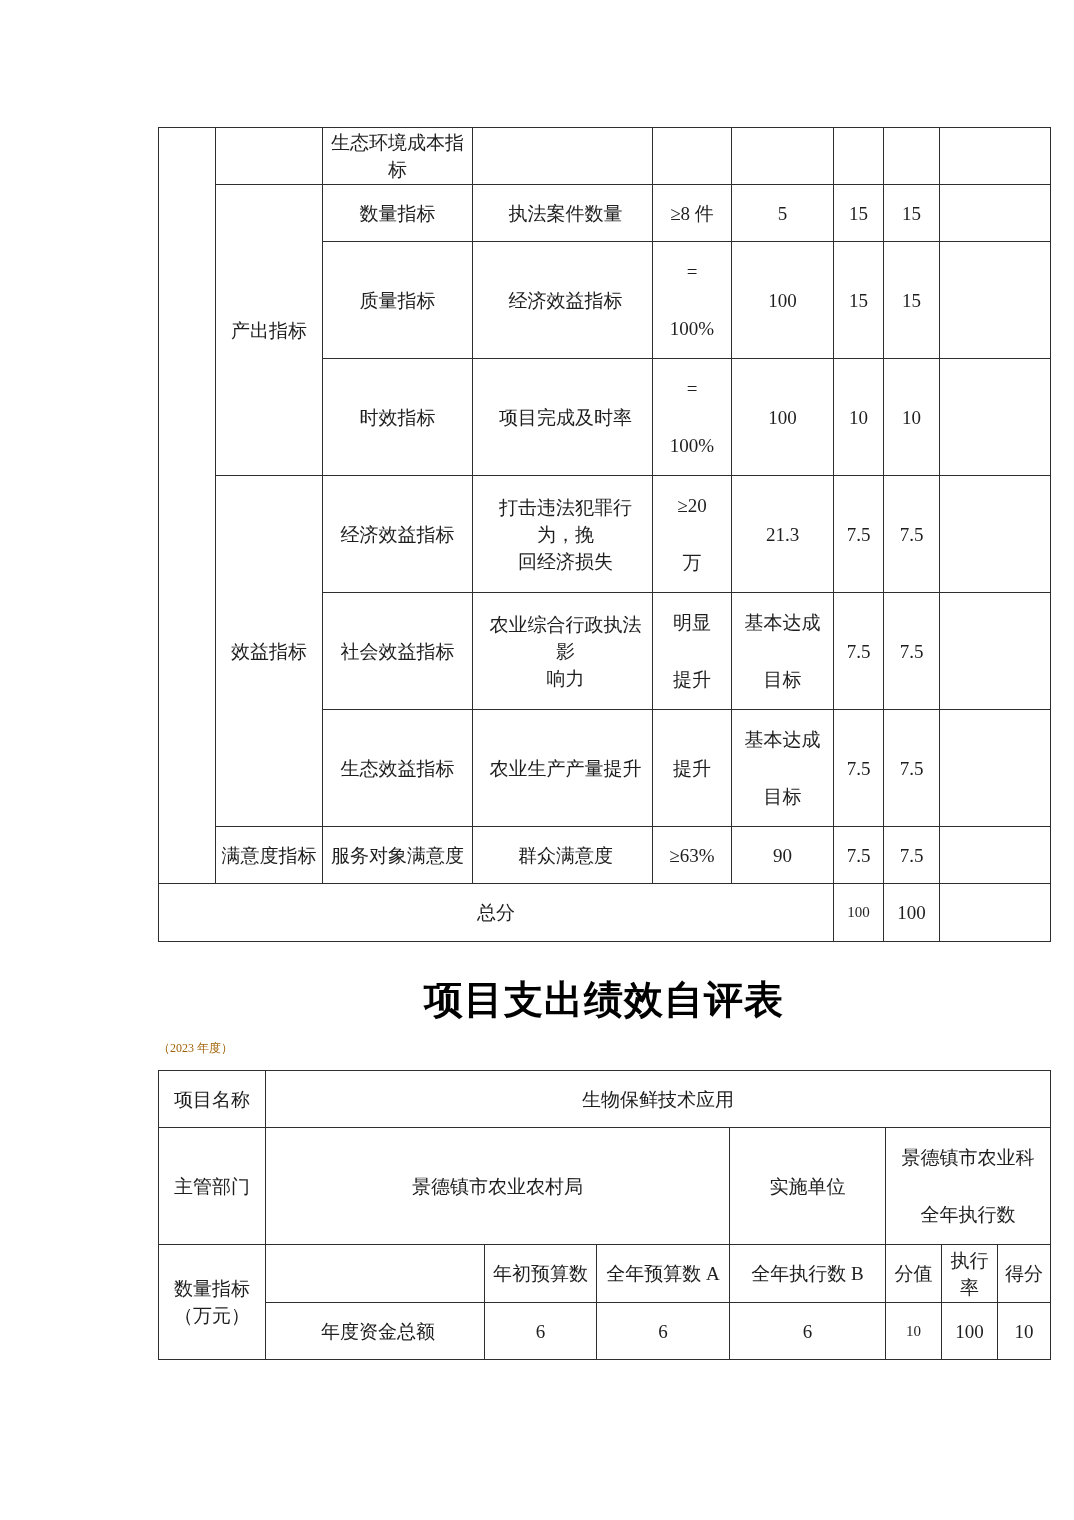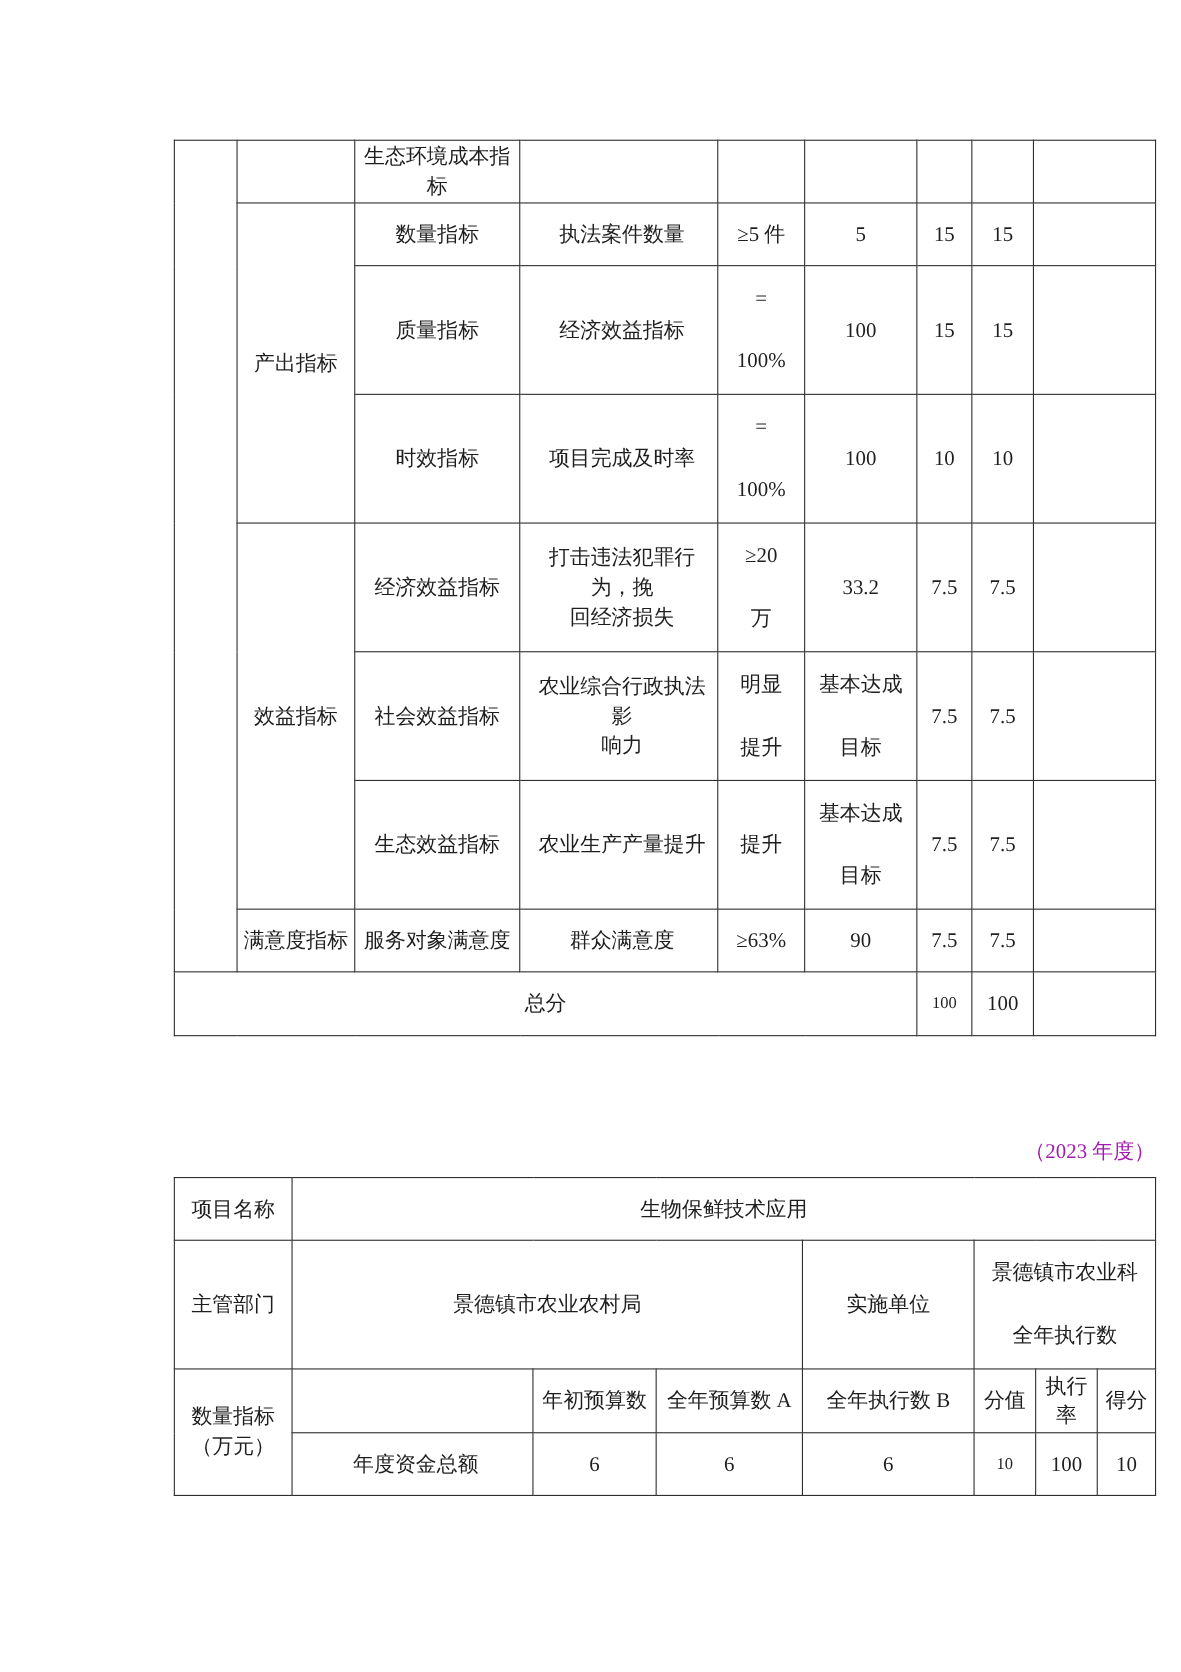--- a/index.html
+++ b/index.html
@@ -41,22 +41,22 @@
   .doc-table td.sm{font-size:15px;}
   .page-title{
     position:absolute;left:133px;top:974px;width:892px;
     text-align:center;
     font-size:39px;line-height:52px;
     font-weight:bold;color:#000000;
     letter-spacing:1px;
   }
   .page-subtitle{
     position:absolute;left:133px;top:1038px;width:892px;
-    text-align:right;
-    font-size:19px;line-height:20px;color:#a21caf;
+    text-align:left;
+    font-size:12px;line-height:20px;color:#a16207;
   }
 </style>
 </head>
 <body>
 
 <div class="page">
 
   <table class="doc-table t1">
     <colgroup>
       <col style="width:57px">
@@ -79,21 +79,21 @@
       <td></td>
       <td></td>
       <td></td>
       <td></td>
       <td></td>
     </tr>
     <tr class="h57">
       <td rowspan="3">产出指标</td>
       <td>数量指标</td>
       <td class="lft">执法案件数量</td>
-      <td>≥5 件</td>
+      <td>≥8 件</td>
       <td>5</td>
       <td>15</td>
       <td>15</td>
       <td></td>
     </tr>
     <tr class="h115">
       <td>质量指标</td>
       <td class="lft">经济效益指标</td>
       <td class="sp">=
 100%</td>
@@ -112,21 +112,21 @@
       <td>10</td>
       <td></td>
     </tr>
     <tr class="h115">
       <td rowspan="3">效益指标</td>
       <td>经济效益指标</td>
       <td class="lft">打击违法犯罪行为，挽
 回经济损失</td>
       <td class="sp">≥20
 万</td>
-      <td>33.2</td>
+      <td>21.3</td>
       <td>7.5</td>
       <td>7.5</td>
       <td></td>
     </tr>
     <tr class="h114">
       <td>社会效益指标</td>
       <td class="lft">农业综合行政执法影
 响力</td>
       <td class="sp">明显
 提升</td>
@@ -158,20 +158,21 @@
     </tr>
     <tr class="h58">
       <td colspan="6">总分</td>
       <td class="sm">100</td>
       <td>100</td>
       <td></td>
     </tr>
   </tbody>
     </table>
 
+  <div class="page-title">项目支出绩效自评表</div>
   <div class="page-subtitle">（2023 年度）</div>
 
   <table class="doc-table t2">
     <colgroup>
       <col style="width:107px">
         <col style="width:219px">
         <col style="width:112px">
       <col style="width:133px">
         <col style="width:156px">
         <col style="width:56px">

